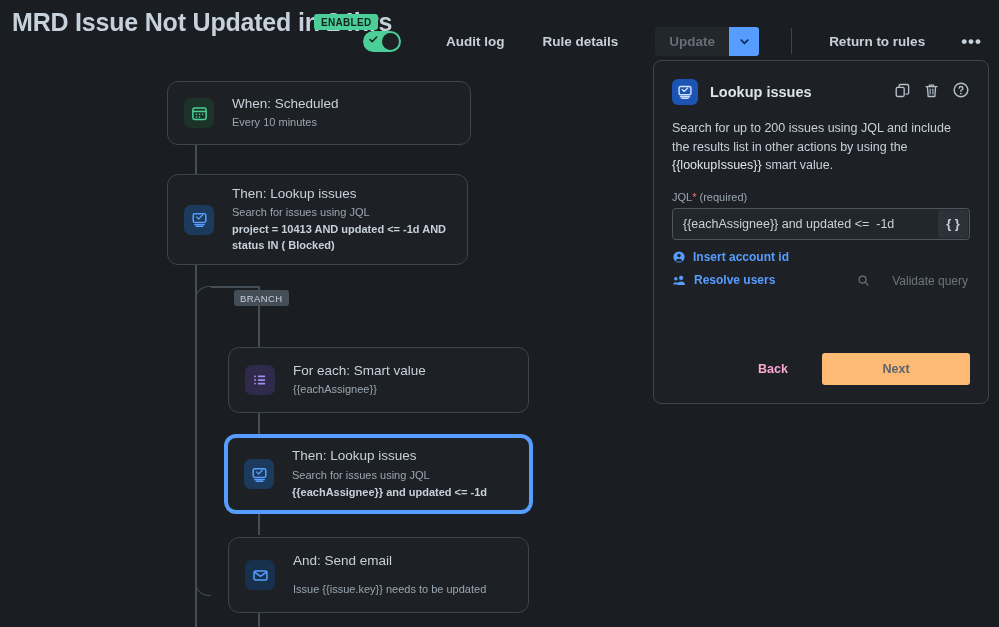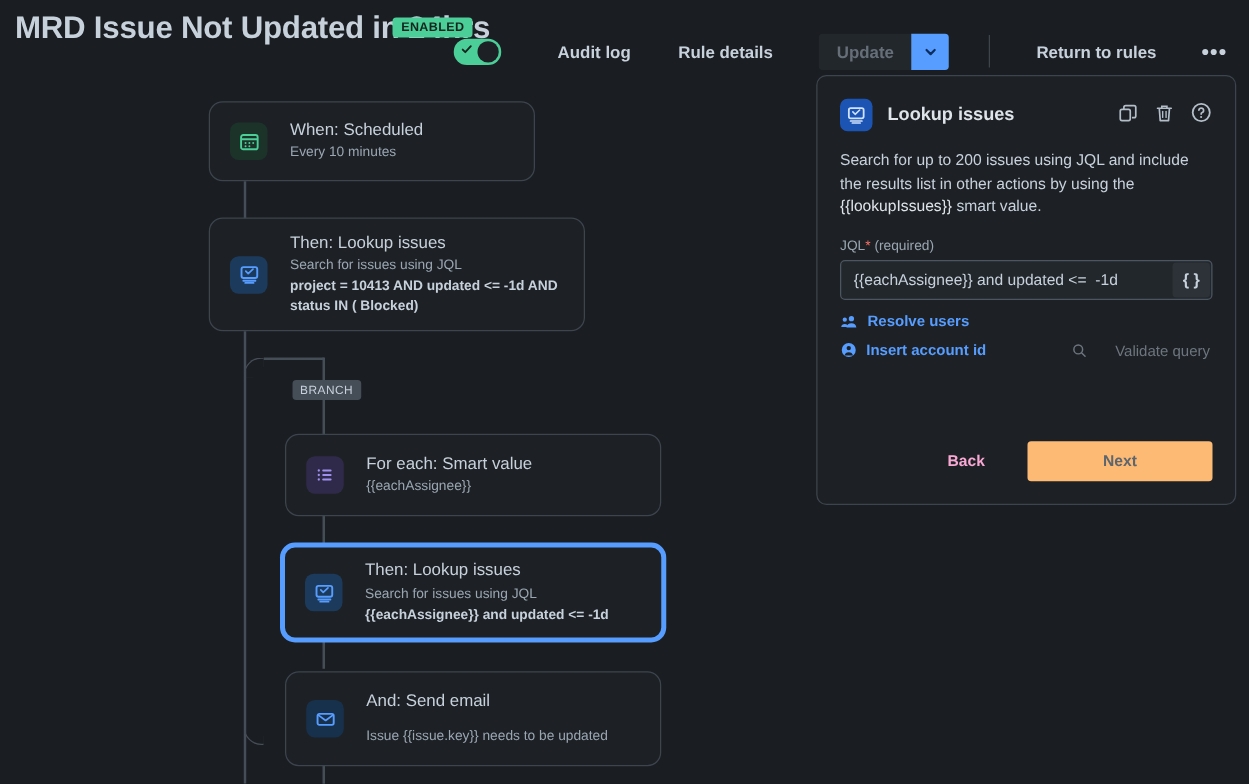--- a/index.html
+++ b/index.html
@@ -247,23 +247,23 @@
     <div class="corner" style="left:195px; top:236px;"></div>
     <div class="line hline" style="left:211px; top:236px; width:48px;"></div>
 
     <div class="line vline" style="left:258px; top:236px; height:85px;"></div>
     <div class="line vline" style="left:258px; top:350px; height:43px;"></div>
     <div class="line vline" style="left:258px; top:460px; height:25px;"></div>
     <div class="line vline" style="left:258px; top:561px; height:26px;"></div>
 
     <div class="corner-bl" style="left:195px; top:530px;"></div>
 
-    <div class="branch-tag" style="left:234px; top:254px;">BRANCH</div>
-
-    <div class="card" style="left:167px; top:31px; width:261px; height:64px;">
+    <div class="branch-tag" style="left:234px; top:240px;">BRANCH</div>
+
+    <div class="card" style="left:167px; top:31px; width:304px; height:64px;">
       <div class="card-icon ic-green">
         <svg width="17" height="17" viewBox="0 0 20 20">
           <rect x="2.2" y="3.6" width="15.6" height="13.4" rx="2" fill="none" stroke="#4bce97" stroke-width="1.8"></rect>
           <path d="M2.2 7.6 H17.8" stroke="#4bce97" stroke-width="1.8"></path>
           <circle cx="6.4" cy="11" r="0.95" fill="#4bce97"></circle>
           <circle cx="10" cy="11" r="0.95" fill="#4bce97"></circle>
           <circle cx="13.6" cy="11" r="0.95" fill="#4bce97"></circle>
           <circle cx="6.4" cy="14.2" r="0.95" fill="#4bce97"></circle>
           <circle cx="10" cy="14.2" r="0.95" fill="#4bce97"></circle>
         </svg>
@@ -385,36 +385,36 @@
       <span>(required)</span>
     </div>
 
     <div class="jql-wrap">
       <input class="jql-input" type="text" value="{{eachAssignee}} and updated &lt;=  -1d" style="">
       <div class="jql-brace">{ }</div>
     </div>
 
     <div class="links-row">
       <div class="link-item">
+        <svg width="14" height="14" viewBox="0 0 20 20">
+          <circle cx="10" cy="10" r="8" fill="#579dff"></circle>
+          <circle cx="10" cy="7.8" r="2.5" fill="#1d2125"></circle>
+          <path d="M5.2 16.4 a4.9 4.9 0 0 1 9.6 0" fill="#1d2125"></path>
+        </svg>
+        <span>Insert account id</span>
+      </div>
+      <div class="link-item">
         <svg width="15" height="14" viewBox="0 0 22 20">
           <circle cx="13.4" cy="7" r="3.1" fill="#579dff"></circle>
           <path d="M7.6 17.2 a5.9 5.9 0 0 1 11.6 0 z" fill="#579dff"></path>
           <circle cx="5.6" cy="8.2" r="2.5" fill="#579dff"></circle>
           <path d="M1.4 16.6 a4.3 4.3 0 0 1 8.4 0 z" fill="#579dff"></path>
         </svg>
         <span>Resolve users</span>
       </div>
-      <div class="link-item">
-        <svg width="14" height="14" viewBox="0 0 20 20">
-          <circle cx="10" cy="10" r="8" fill="#579dff"></circle>
-          <circle cx="10" cy="7.8" r="2.5" fill="#1d2125"></circle>
-          <path d="M5.2 16.4 a4.9 4.9 0 0 1 9.6 0" fill="#1d2125"></path>
-        </svg>
-        <span>Insert account id</span>
-      </div>
       <div class="validate">
         <svg width="13" height="13" viewBox="0 0 20 20">
           <circle cx="8.6" cy="8.6" r="5.4" fill="none" stroke="#6d757e" stroke-width="1.8"></circle>
           <path d="M12.6 12.6 L17 17" stroke="#6d757e" stroke-width="1.8" stroke-linecap="round"></path>
         </svg>
         <span>Validate query</span>
       </div>
     </div>
 
     <div class="panel-footer">

